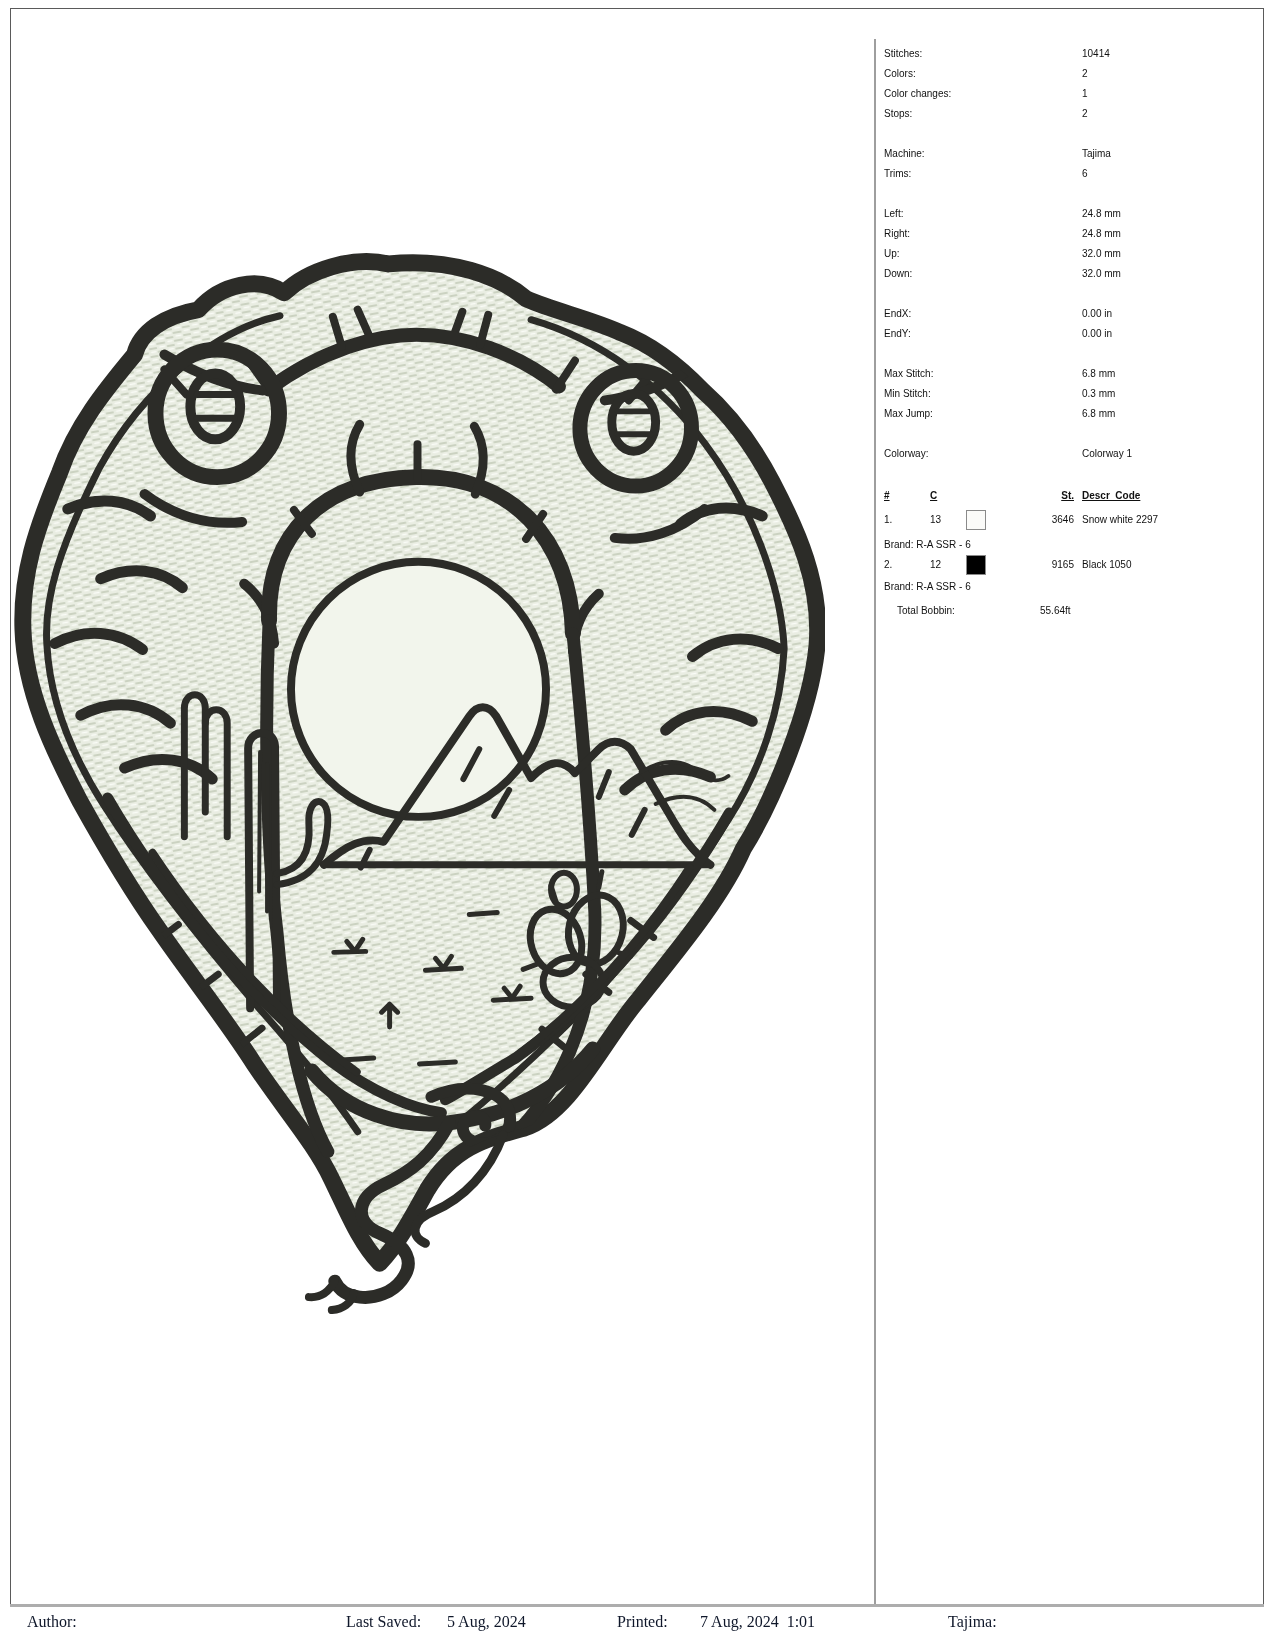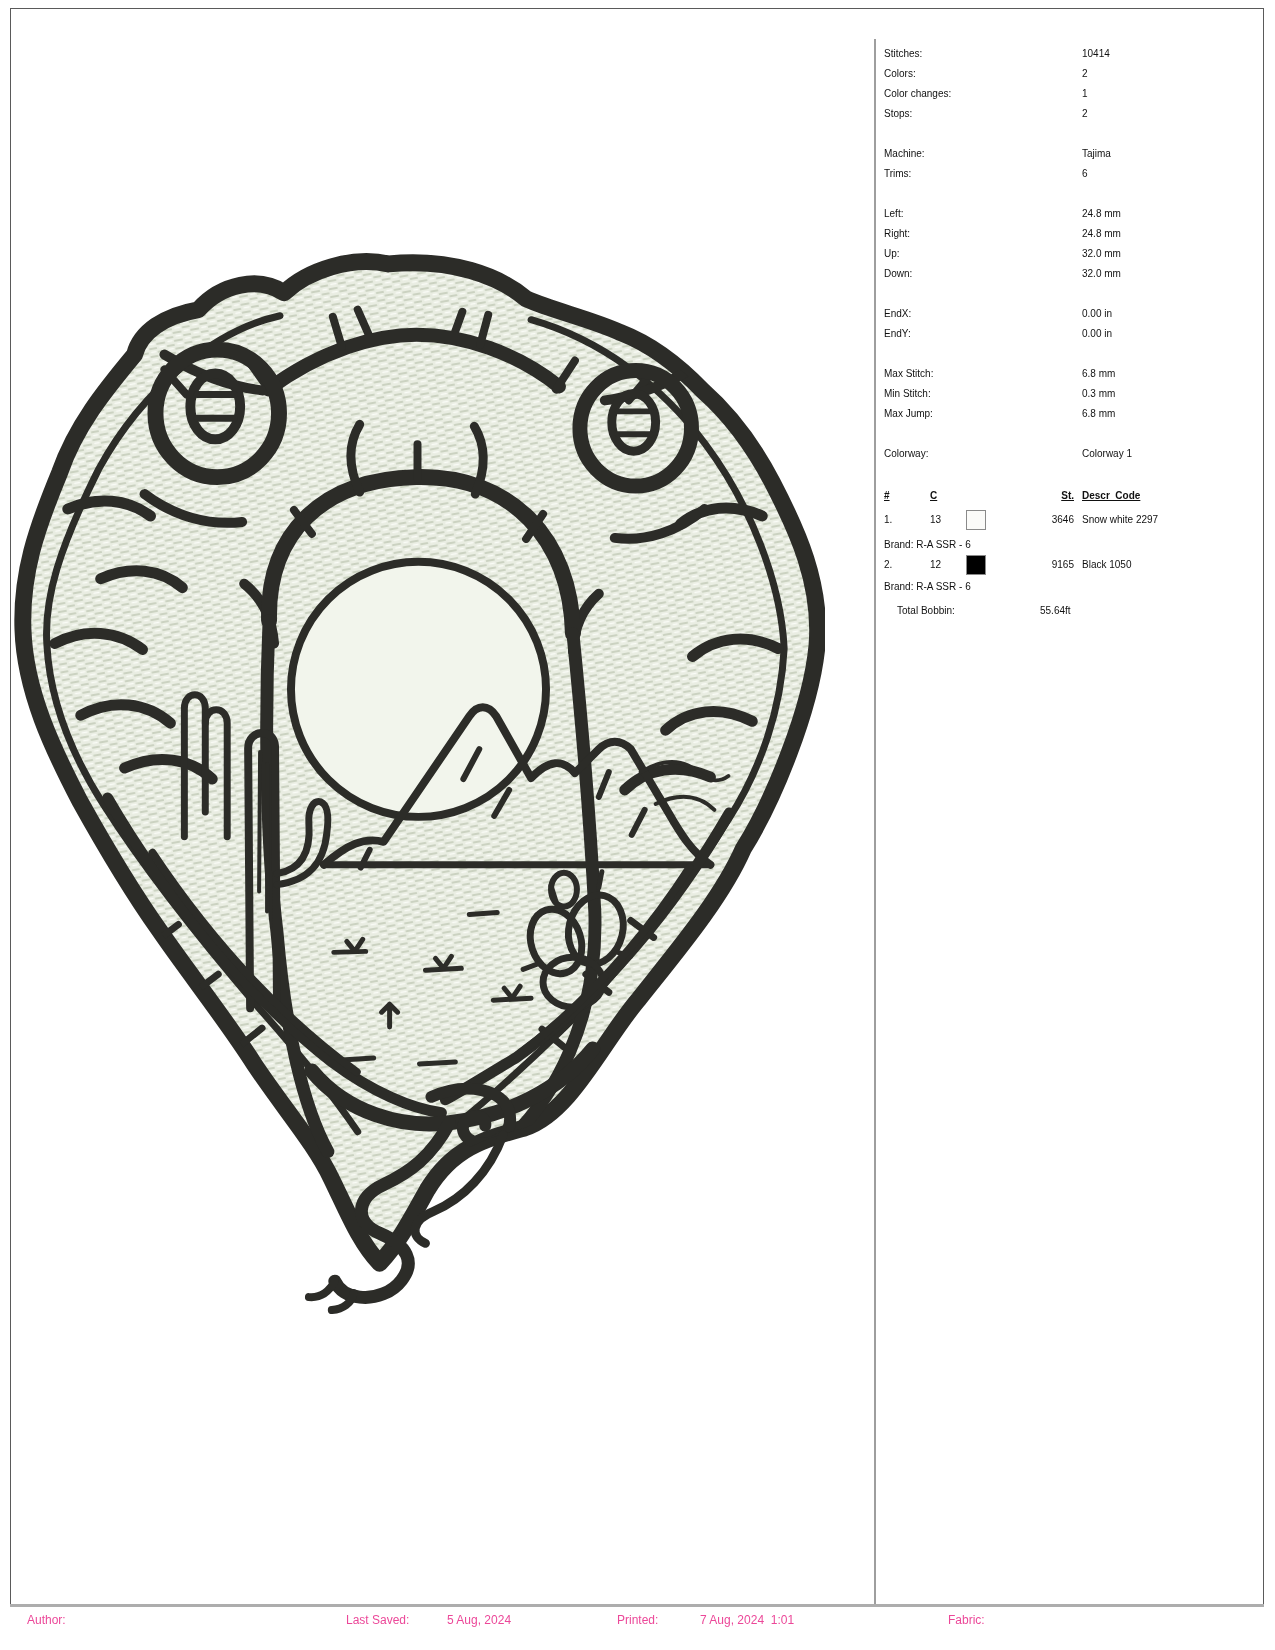--- a/index.html
+++ b/index.html
@@ -6,21 +6,21 @@
   .page{position:relative;width:1275px;height:1650px;background:#fff;
         font-family:"Liberation Sans", sans-serif;color:#1a1a1a;overflow:hidden;}
   .frame{position:absolute;left:10px;top:8px;width:1254px;height:1628px;
          border:1px solid #5a5a5a;box-sizing:border-box;}
   .header{position:absolute;left:10px;top:8px;width:1254px;height:28px;
           border-bottom:3px solid #adadad;box-sizing:content-box;}
   .hd{position:absolute;top:5px;font-size:16.5px;white-space:pre;color:#111;}
   .vdivider{position:absolute;left:874px;top:39px;width:2px;height:1565px;background:#9e9e9e;}
   .footer{position:absolute;left:10px;top:1604px;width:1254px;height:33px;
           border-top:3px solid #adadad;background:#fff;}
-  .fd{position:absolute;top:6px;font-size:12px;white-space:pre;color:#ec4899;}
+  .fd{position:absolute;top:6px;font-size:16px;white-space:pre;color:#0f172a;font-family:Liberation Serif, serif;}
 
   
   .panel{position:absolute;left:876px;top:38px;width:390px;padding:6px 0 0 8px;
          font-size:10px;line-height:20px;color:#111;}
   .prow{display:flex;height:20px;}
   .plab{width:198px;flex:none;}
   .pval{flex:1;}
   .pgap{height:20px;}
   .pgap2{height:22px;}
   .trow{display:flex;height:20px;}
@@ -308,16 +308,16 @@
       <span>55.64ft</span>
     </div>
   </div>
 
   <div class="footer">
     <span class="fd" style="left:17px">Author:</span>
     <span class="fd" style="left:336px">Last Saved:</span>
     <span class="fd" style="left:437px">5 Aug, 2024</span>
     <span class="fd" style="left:607px">Printed:</span>
     <span class="fd" style="left:690px">7 Aug, 2024  1:01</span>
-    <span class="fd" style="left:938px">Fabric:</span>
+    <span class="fd" style="left:938px">Tajima:</span>
   </div>
 
 </div>
 
 </body></html>

